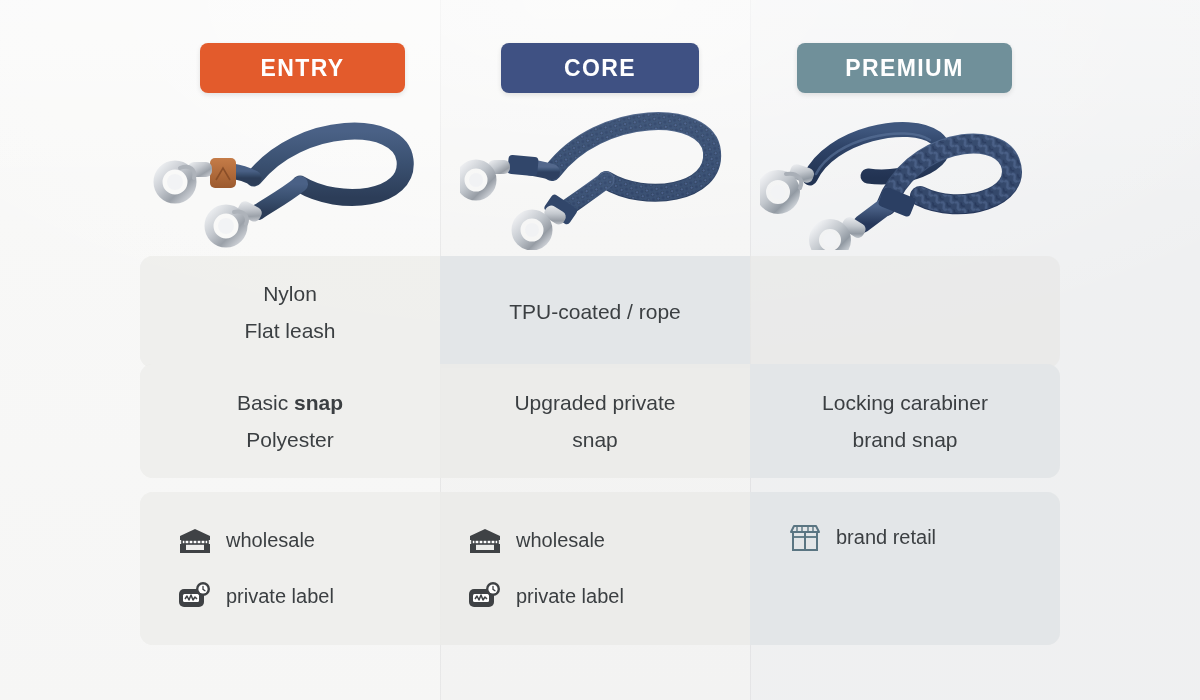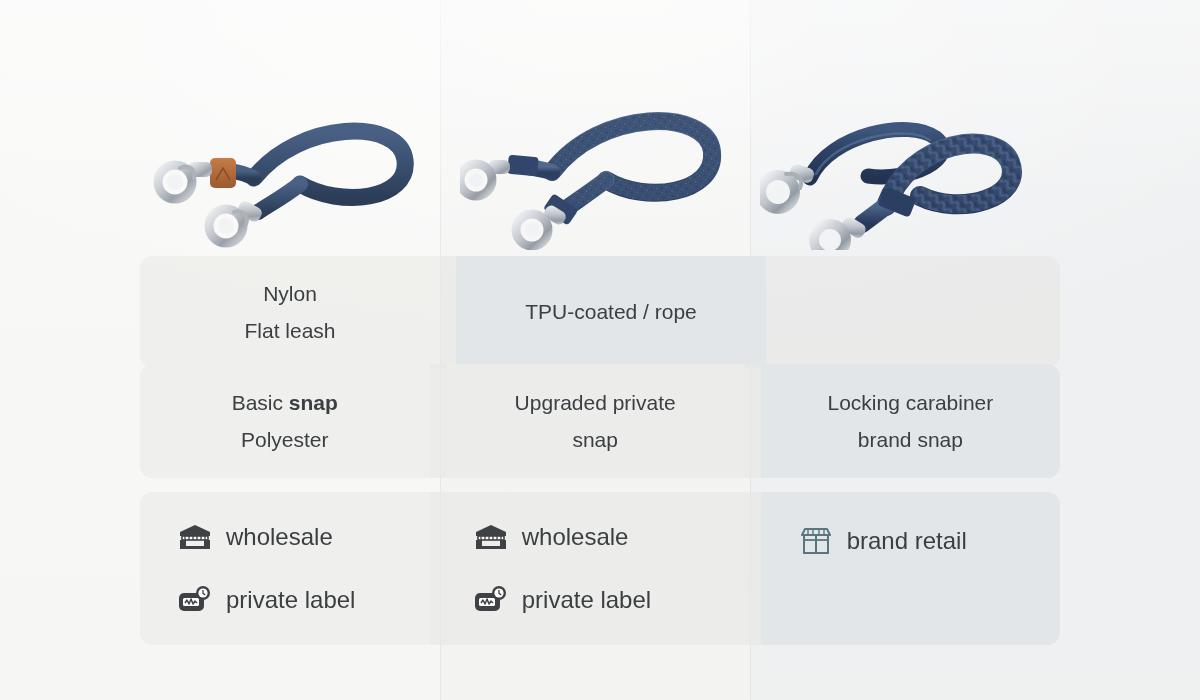--- a/index.html
+++ b/index.html
@@ -103,21 +103,20 @@
 
   
   .card {
     position: absolute;
     left: 140px;
     width: 920px;
     border-radius: 13px;
     display: flex;
     overflow: hidden;
     background: rgba(232,232,230,0.72);
-    gap: 16px;
   }
   .card-material { top: 256px;  height: 112px; }
   .card-hardware { top: 364px;  height: 114px; }
   .card-channels { top: 492px;  height: 153px; }
 
   .cell {
     position: relative;
     display: flex;
     flex-direction: column;
     align-items: center;
@@ -140,21 +139,21 @@
     justify-content: center;
     padding-left: 0;
     gap: 20px;
   }
   .chan-row {
     display: flex;
     align-items: center;
     gap: 14px;
   }
   .chan-row .chan-label {
-    font-size: 24px;
+    font-size: 20px;
     color: #3b3f42;
     white-space: nowrap;
   }
   .chan-icon {
     width: 34px;
     height: 30px;
     flex: 0 0 34px;
     display: block;
   }
   .chan-icon svg { display: block; width: 100%; height: 100%; }
@@ -170,20 +169,31 @@
   <div class="band band-1"></div>
   <div class="band band-2"></div>
   <div class="band band-3"></div>
   <div class="band-sep sep-1"></div>
   <div class="band-sep sep-2"></div>
 </div>
 <div class="wash"></div>
 
 <div class="page">
 
+  <div class="badge-row">
+    <div class="badge badge-entry">
+      <span>ENTRY</span>
+    </div>
+    <div class="badge badge-core">
+      <span>CORE</span>
+    </div>
+    <div class="badge badge-premium">
+      <span>PREMIUM</span>
+    </div>
+  </div>
 
   <div class="photos">
 
     <div class="photo photo-entry">
       <svg viewBox="0 0 300 150" xmlns="http://www.w3.org/2000/svg">
         <defs>
           <linearGradient id="nav1" x1="0" y1="0" x2="0" y2="1">
             <stop offset="0%" stop-color="#4a6186"></stop>
             <stop offset="50%" stop-color="#3a5070"></stop>
             <stop offset="100%" stop-color="#2c3d58"></stop>

